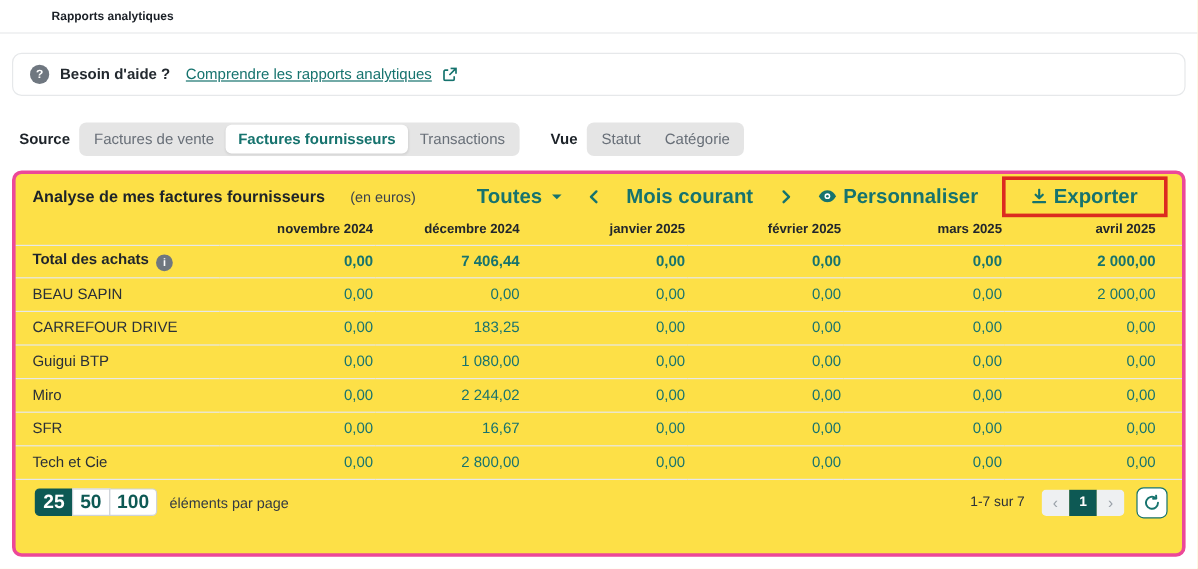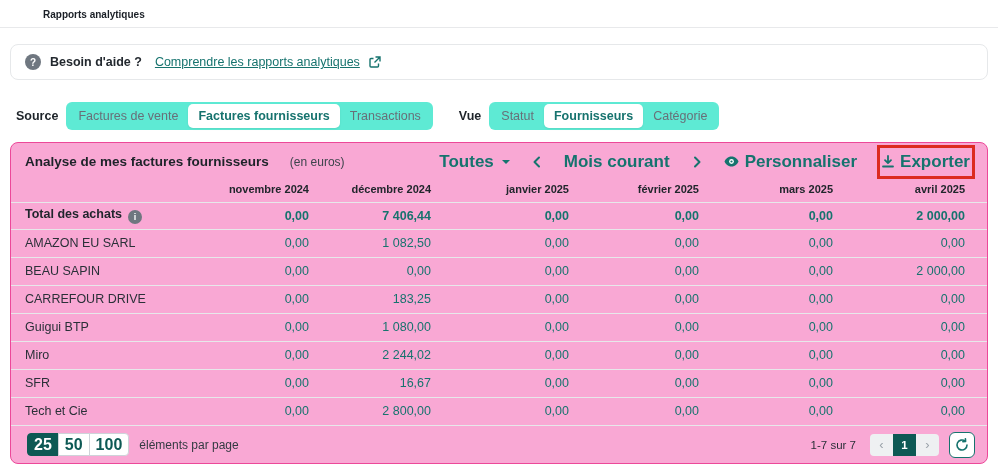--- a/index.html
+++ b/index.html
@@ -19,41 +19,41 @@
     align-items: center; justify-content: center; flex: 0 0 auto; }
   .help-label { font-weight: 700; color: #23292f; }
   .help-link { color: #16736e; text-decoration: underline; cursor: pointer;
     display: inline-flex; align-items: center; gap: 9px; margin-left: 4px; }
   .ext-icon svg { display: block; }
 
   
   .filters { margin: 22px 0 0 16px; display: flex; align-items: center; gap: 8px;
     font-size: 12.5px; }
   .filter-label { font-weight: 700; color: #1d2329; }
-  .seg { display: inline-flex; background: #5eead4; border-radius: 6px; padding: 2px; }
+  .seg { display: inline-flex; background: #e5e5e5; border-radius: 6px; padding: 2px; }
   .seg-item { padding: 4px 10px; color: #686f78; border-radius: 5px; cursor: pointer;
     white-space: nowrap; line-height: 16px; }
   .seg-item.selected { background: #ffffff; color: #16736e; font-weight: 700;
     box-shadow: 0 1px 2px rgba(0,0,0,0.08); }
   .filters .gap { width: 10px; }
 
   
-  .card { margin: 12px 10px 0; height: 322px; border: 1px solid #ec4899;
-    border-radius: 8px; overflow: hidden; background: #f9a8d4; }
+  .card { margin: 12px 10px 0; height: 322px; border: 3px solid #ec4899;
+    border-radius: 8px; overflow: hidden; background: #fde047; }
   .card-header { height: 37px; display: flex; align-items: center;
     padding: 0 12px 0 14px; }
   .card-title { font-size: 13.5px; font-weight: 700; color: #1d2329; }
   .card-unit { font-size: 12px; color: #3d444c; margin-left: 21px; }
   .toolbar { margin-left: auto; display: flex; align-items: center; gap: 20px; }
   .tool { display: inline-flex; align-items: center; gap: 6px; color: #16736e;
     font-size: 17px; font-weight: 700; cursor: pointer; white-space: nowrap; }
   .caret { display: inline-block; width: 0; height: 0; border-left: 4px solid transparent;
     border-right: 4px solid transparent; border-top: 4.5px solid #16736e; margin-left: 2px; }
   .chev { display: inline-flex; cursor: pointer; padding: 2px; }
-  .annotation-box { border: 3px solid #dc2b20; padding: 4px 2px; display: inline-flex; }
+  .annotation-box { border: 3px solid #dc2b20; padding: 4px 22px; display: inline-flex; }
 
   
   table { width: 100%; border-collapse: collapse; table-layout: fixed; }
   td, th { font-size: 12.5px; vertical-align: middle; }
   tr.months th { height: 22px; font-size: 11px; font-weight: 700; color: #21262c;
     text-align: right; padding: 0 2px 3px 0; border-bottom: 1px solid #e7e8ea; }
   tr.months th:last-child { padding-right: 22px; }
   td.name { text-align: left; padding-left: 14px; color: #2a3038; }
   td.num { text-align: right; padding-right: 2px; color: #17736e; }
   td.num:last-child { padding-right: 22px; }
@@ -113,21 +113,20 @@
   <span class="filter-label">Source</span>
   <div class="seg">
     <span class="seg-item">Factures de vente</span>
     <span class="seg-item selected">Factures fournisseurs</span>
     <span class="seg-item">Transactions</span>
   </div>
   <span class="gap"></span>
   <span class="filter-label">Vue</span>
   <div class="seg">
     <span class="seg-item">Statut</span>
-    <span class="seg-item selected">Fournisseurs</span>
     <span class="seg-item">Catégorie</span>
   </div>
 </div>
 
 <div class="card">
 
   <div class="card-header">
     <span class="card-title">Analyse de mes factures fournisseurs</span>
     <span class="card-unit">(en euros)</span>
 
@@ -198,29 +197,20 @@
         <span>Total des achats</span><span class="info-icon">i</span>
       </td>
       <td class="num">0,00</td>
       <td class="num">7 406,44</td>
       <td class="num">0,00</td>
       <td class="num">0,00</td>
       <td class="num">0,00</td>
       <td class="num">2 000,00</td>
     </tr>
     <tr class="data">
-      <td class="name">AMAZON EU SARL</td>
-      <td class="num">0,00</td>
-      <td class="num">1 082,50</td>
-      <td class="num">0,00</td>
-      <td class="num">0,00</td>
-      <td class="num">0,00</td>
-      <td class="num">0,00</td>
-    </tr>
-    <tr class="data">
       <td class="name">BEAU SAPIN</td>
       <td class="num">0,00</td>
       <td class="num">0,00</td>
       <td class="num">0,00</td>
       <td class="num">0,00</td>
       <td class="num">0,00</td>
       <td class="num">2 000,00</td>
     </tr>
     <tr class="data">
       <td class="name">CARREFOUR DRIVE</td>

